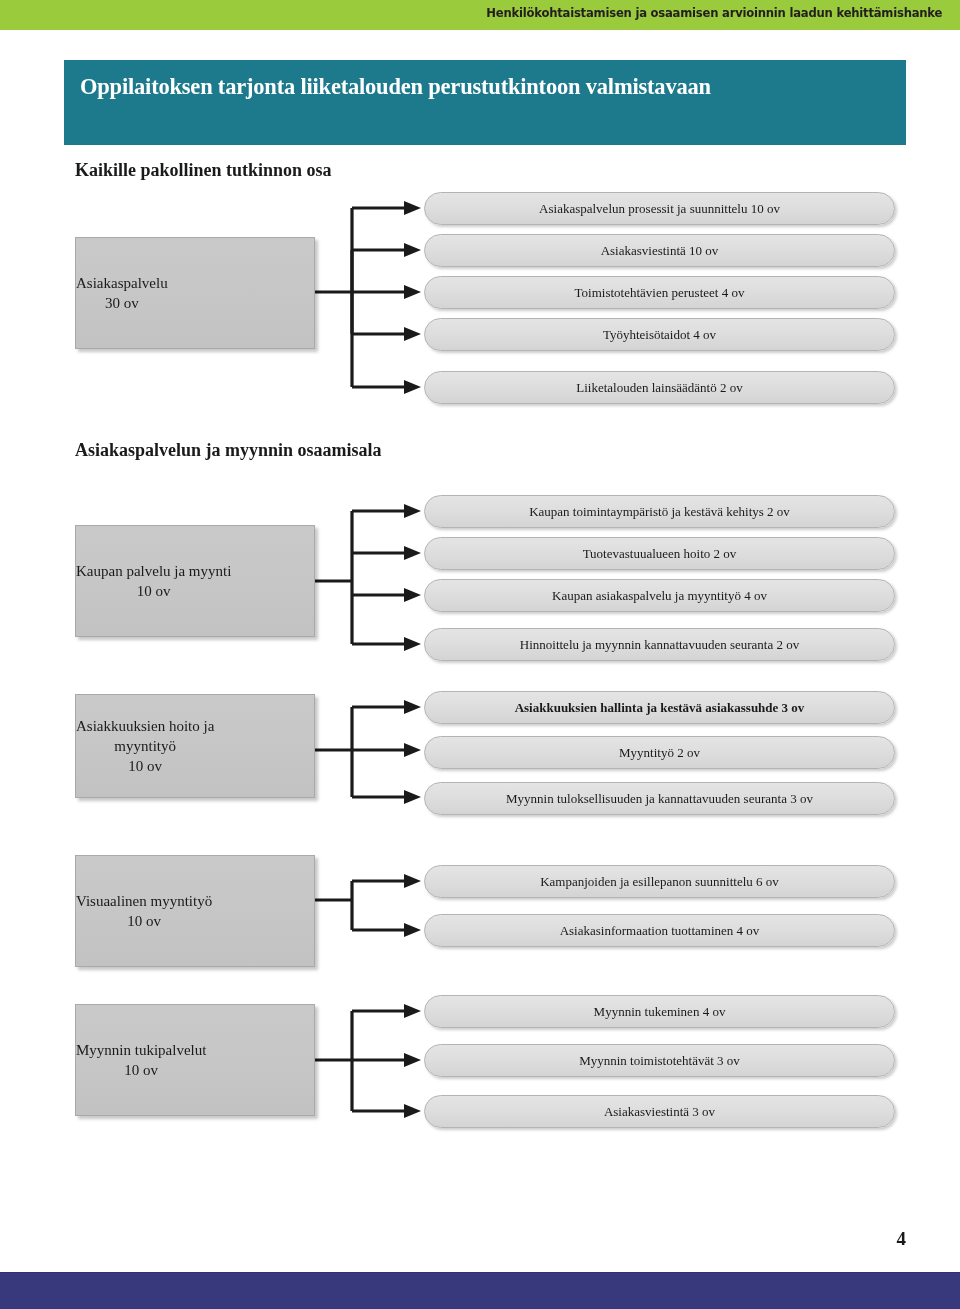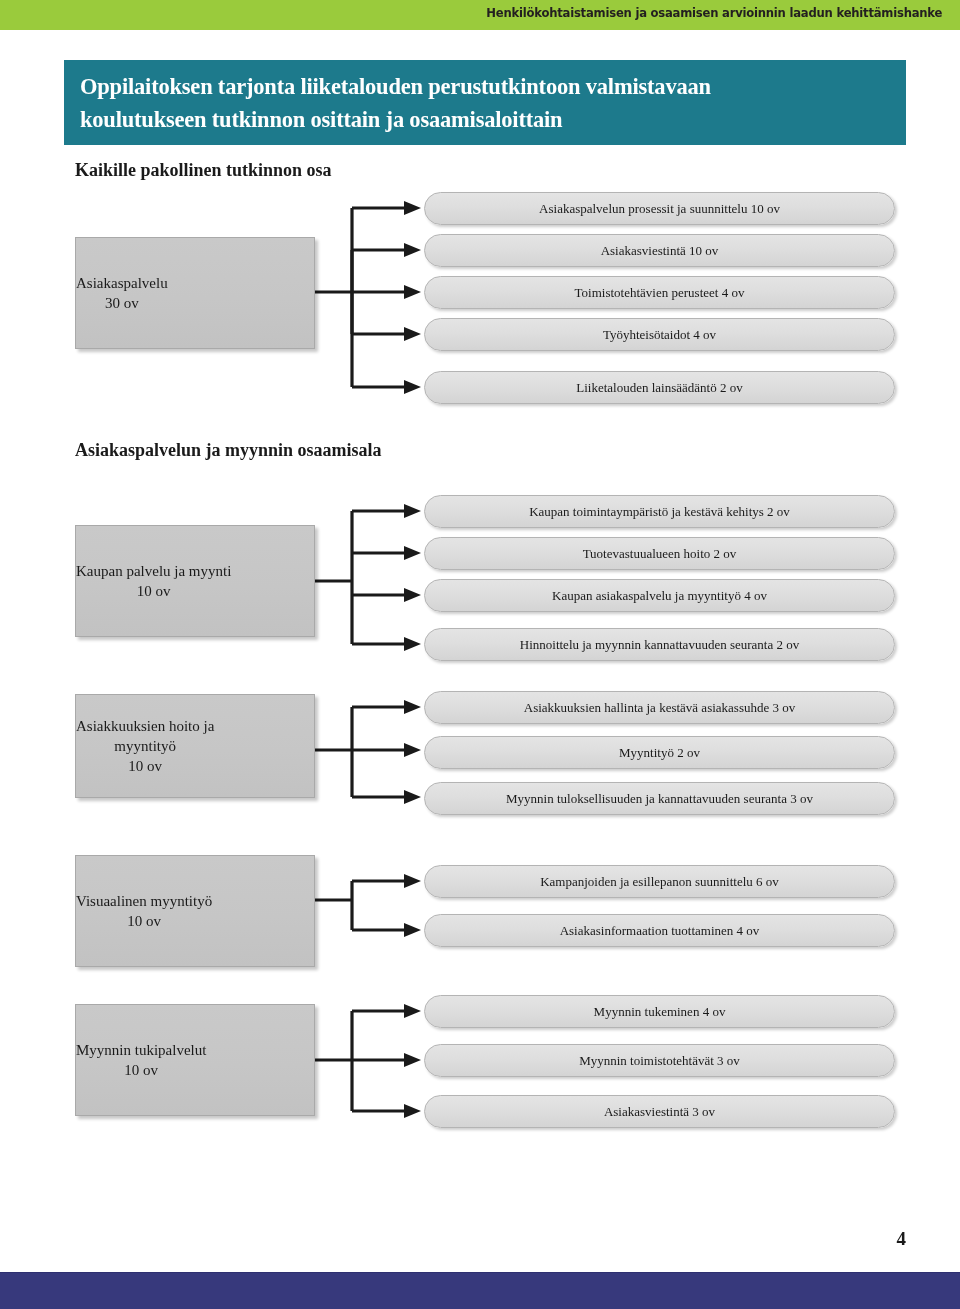--- a/index.html
+++ b/index.html
@@ -141,21 +141,20 @@
 </style>
 </head>
 <body>
 
 <div class="green-band">
   <div class="green-band-text">Henkilökohtaistamisen ja osaamisen arvioinnin laadun kehittämishanke</div>
 </div>
 
 <div class="title-block">
   <div class="title-text">Oppilaitoksen tarjonta liiketalouden perustutkintoon valmistavaan</div>
-  <div class="title-text">koulutukseen tutkinnon osittain ja osaamisaloittain</div>
 </div>
 
 <div class="section-heading" style="top:160px;">Kaikille pakollinen tutkinnon osa</div>
 
 <div class="group" id="group-0">
   <svg class="connectors" width="960" height="420" viewBox="0 0 960 420">
     <g stroke="#1a1a1a" stroke-width="3.2" fill="none">
       <path d="M315,292 L352,292"></path>
       <path d="M352,292 L352,208"></path>
       <path d="M352,292 L352,250"></path>
@@ -252,21 +251,21 @@
       <polygon points="404,790 421,797 404,804"></polygon>
     </g>
   </svg>
 
   <div class="parent-box" style="top:694px; height:104px;">
     <div class="parent-label">Asiakkuuksien hoito ja
 myyntityö
 10 ov</div>
   </div>
 
-  <div class="child-box" style="top:691px;">
+  <div class="child-box" style="top:691px;font-weight:bold;">
     <div class="child-label">Asiakkuuksien hallinta ja kestävä asiakassuhde 3 ov</div>
   </div>
   <div class="child-box" style="top:736px;">
     <div class="child-label">Myyntityö 2 ov</div>
   </div>
   <div class="child-box" style="top:782px;">
     <div class="child-label">Myynnin tuloksellisuuden ja kannattavuuden seuranta 3 ov</div>
   </div>
 </div>
 

